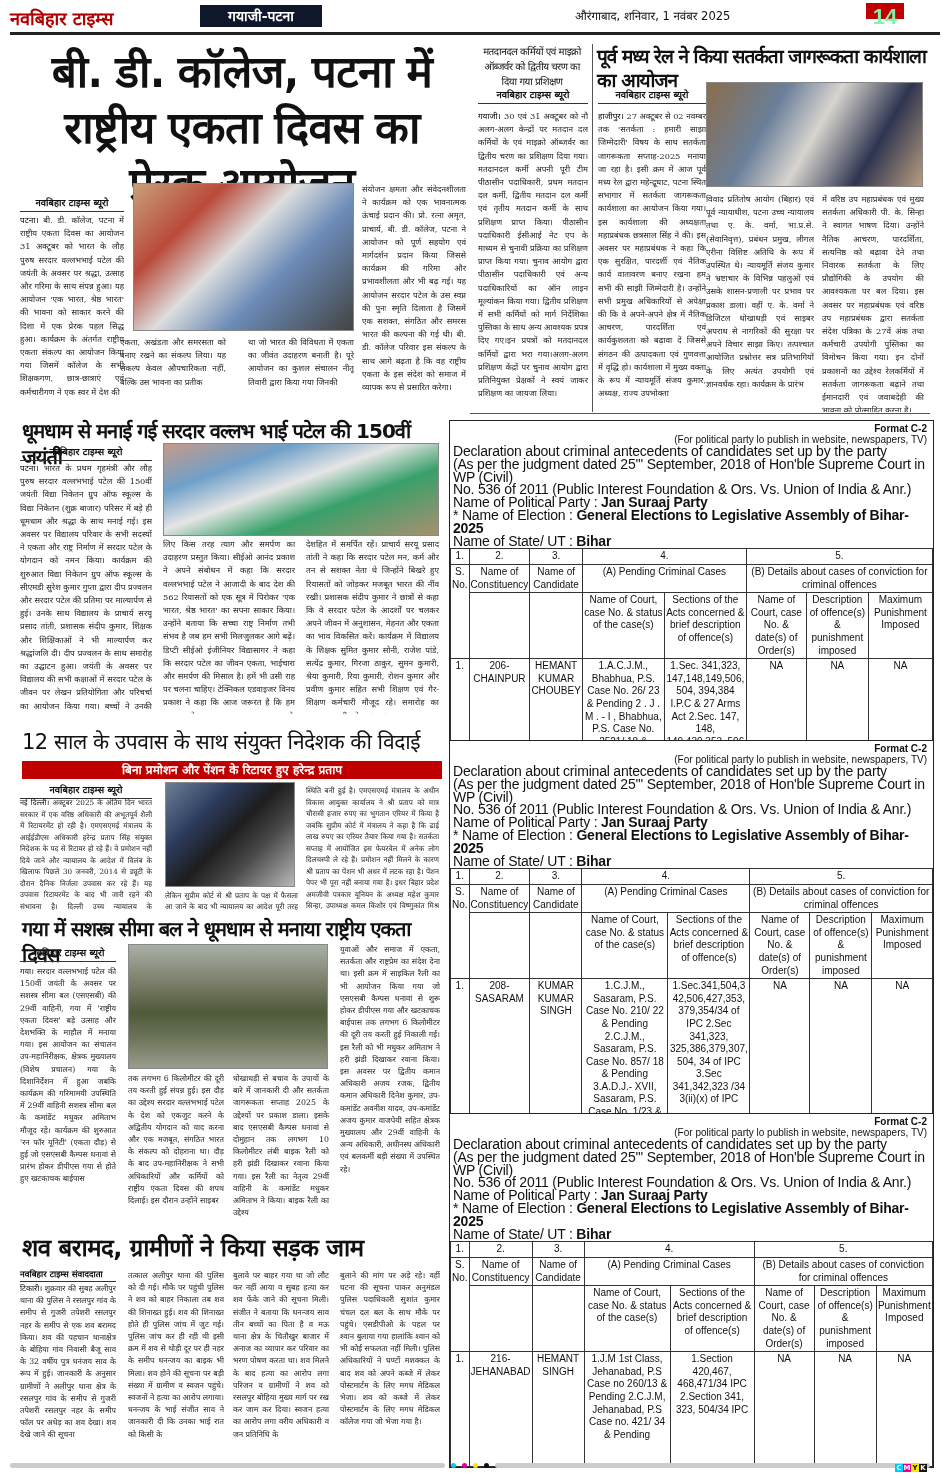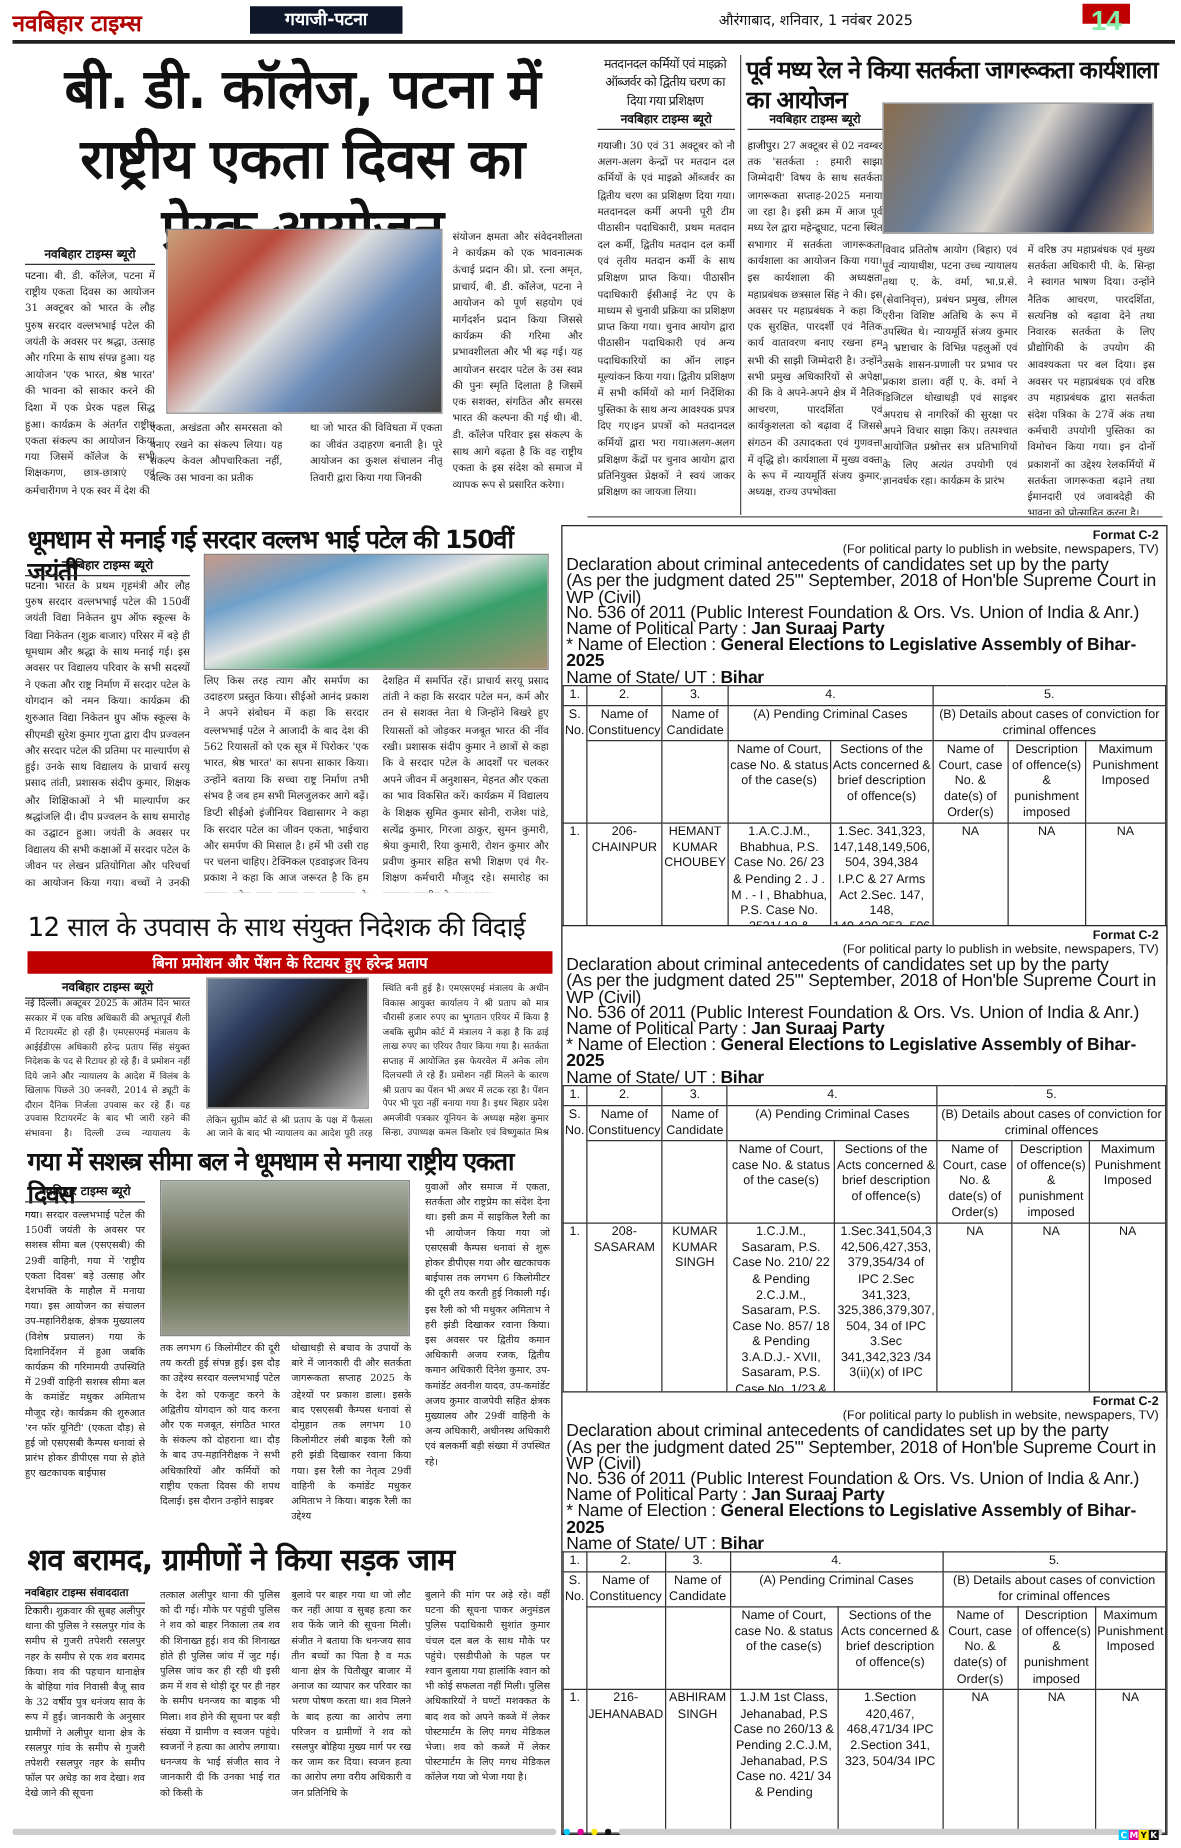--- a/index.html
+++ b/index.html
@@ -224,21 +224,21 @@
           <td></td>
           <td style="width:86px">Name of Court, case No. &amp; status of the case(s)</td>
           <td style="width:84px">Sections of the Acts concerned &amp; brief description of offence(s)</td>
           <td style="width:60px">Name of Court, case No. &amp; date(s) of Order(s)</td>
           <td style="width:62px">Description of offence(s) &amp; punishment imposed</td>
           <td>Maximum Punishment Imposed</td>
         </tr>
     <tr style="height:115px">
           <td class="l">1.</td>
           <td>216-JEHANABAD</td>
-          <td>ABHIRAM SINGH</td>
+          <td>HEMANT SINGH</td>
           <td>1.J.M 1st Class, Jehanabad, P.S Case no 260/13 &amp; Pending 2.C.J.M, Jehanabad, P.S Case no. 421/ 34 &amp; Pending</td>
           <td>1.Section 420,467, 468,471/34 IPC 2.Section 341, 323, 504/34 IPC</td>
           <td>NA</td>
           <td>NA</td>
           <td>NA</td>
         </tr>
   </tbody>
     </table>
 </div>
 

